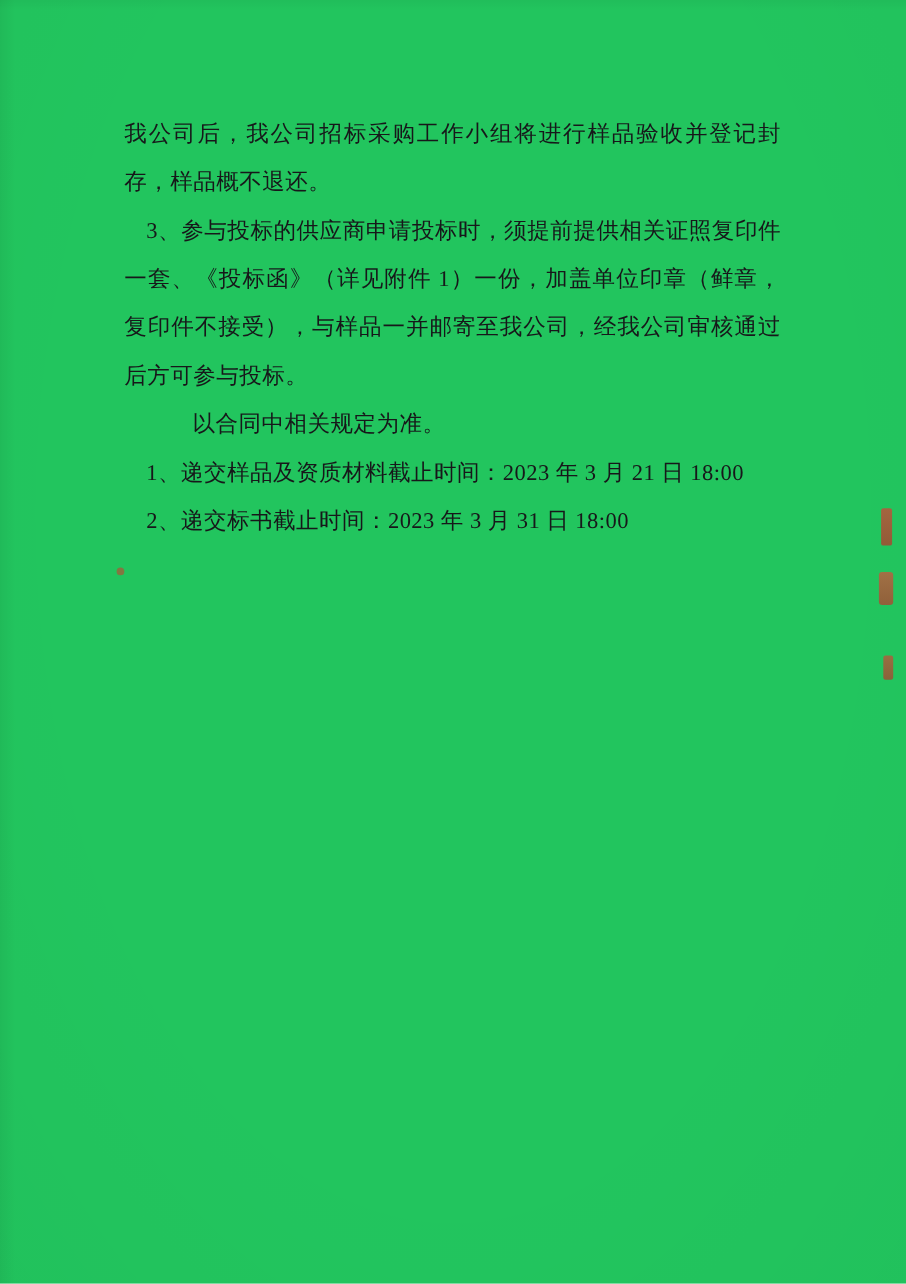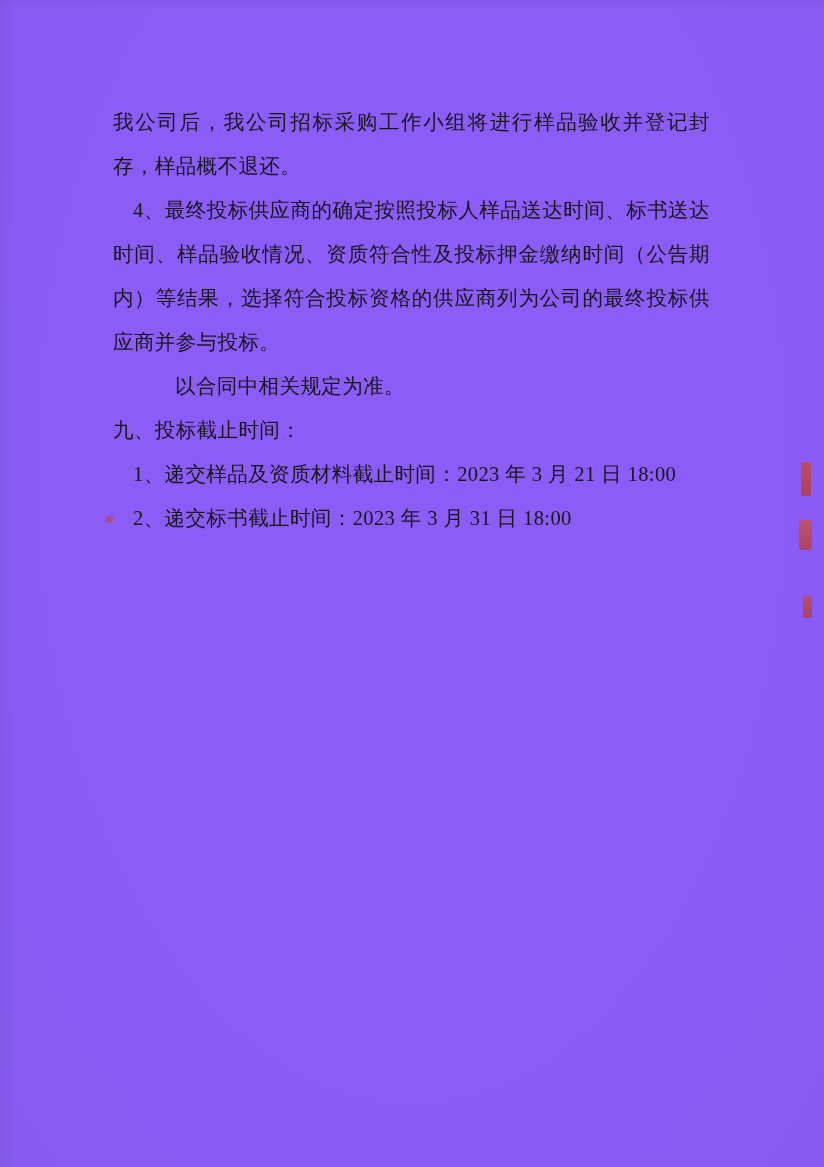--- a/index.html
+++ b/index.html
@@ -11,21 +11,21 @@
     width: 824px;
     height: 1167px;
     position: relative;
     font-family: "Liberation Serif", "DejaVu Serif", serif;
     color: #1a1a1a;
     overflow: hidden;
   }
   .page {
     position: absolute;
     inset: 0;
-    background: #8b5cf6;
+    background: #22c55e;
   }
   
   .page::before {
     content: "";
     position: absolute;
     inset: 0;
     background:
       radial-gradient(ellipse at 50% 40%, rgba(255,255,255,0.0) 60%, rgba(0,0,0,0.018) 100%);
     pointer-events: none;
   }
@@ -114,31 +114,30 @@
 <body>
 
 <div class="page">
   <div class="edge-shadow-left"></div>
   <div class="edge-shadow-top"></div>
 
   <div class="content">
 
     <p class="para">我公司后，我公司招标采购工作小组将进行样品验收并登记封存，样品概不退还。</p>
 
+    <p class="para indent">3、参与投标的供应商申请投标时，须提前提供相关证照复印件一套、《投标函》（详见附件 1）一份，加盖单位印章（鲜章，复印件不接受），与样品一并邮寄至我公司，经我公司审核通过后方可参与投标。</p>
 
-    <p class="para indent">4、最终投标供应商的确定按照投标人样品送达时间、标书送达时间、样品验收情况、资质符合性及投标押金缴纳时间（公告期内）等结果，选择符合投标资格的供应商列为公司的最终投标供应商并参与投标。</p>
 
 
 
 
 
 
     <p class="para sub-indent">以合同中相关规定为准。</p>
 
-    <p class="para indent heading">九、投标截止时间：</p>
 
     <p class="para indent">1、递交样品及资质材料截止时间：2023 年 3 月 21 日 18:00</p>
 
     <p class="para indent">2、递交标书截止时间：2023 年 3 月 31 日 18:00</p>
 
   </div>
 
   <div class="seal seal-mark-1"></div>
   <div class="seal seal-mark-2"></div>
   <div class="seal seal-mark-3"></div>

